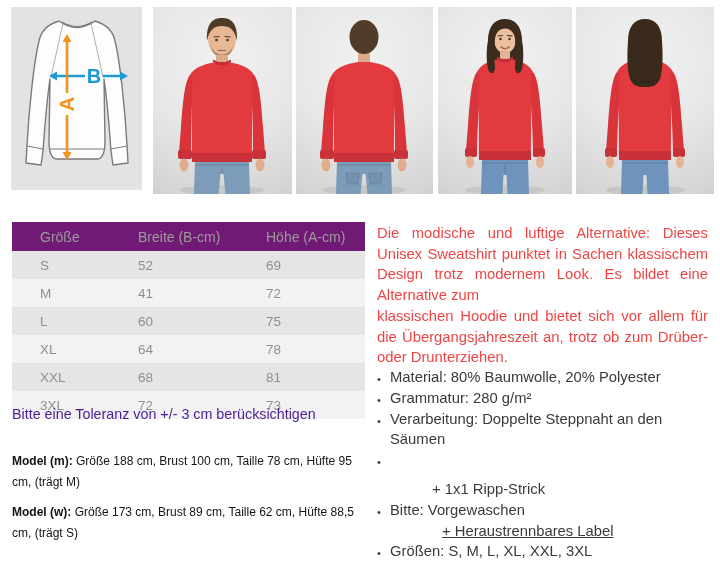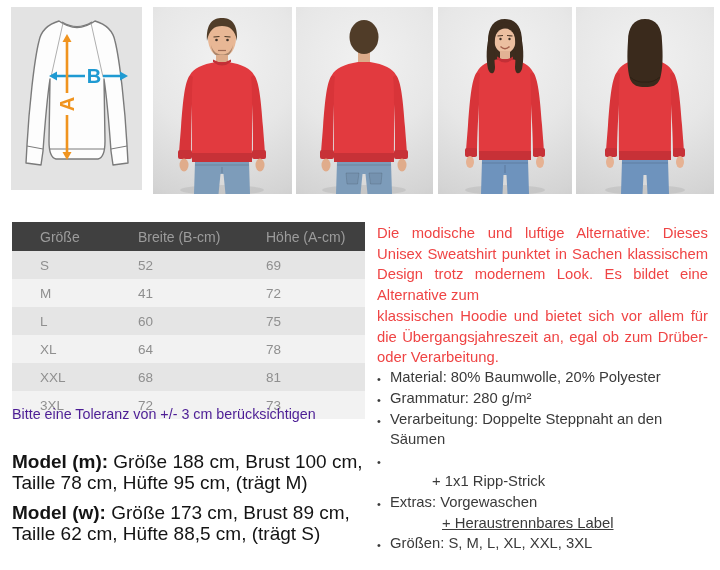--- a/index.html
+++ b/index.html
@@ -20,45 +20,45 @@
   #photo-woman-front{left:438px;width:134px;}
   #photo-woman-back{left:576px;width:138px;}
   .panel svg{display:block;width:100%;height:100%;}
 
   table.size-table{
     position:absolute;left:12px;top:222px;
     border-collapse:collapse;table-layout:fixed;width:353px;
   }
   table.size-table th{
     height:27px;font-weight:normal;text-align:left;vertical-align:middle;
-    font-size:14px;color:#9c9c9c;background:#404040;
+    font-size:14px;color:#9c9c9c;background:#701a75;
   }
   table.size-table td{
     height:26px;vertical-align:middle;font-size:13.5px;color:#8f8f8f;
   }
   table.size-table .c1{padding-left:28px;}
   table.size-table tr.shade{background:#e5e5e5;}
   table.size-table tr.light{background:#f2f2f2;}
 
   .note{position:absolute;left:12px;top:406px;font-size:14.3px;color:#4c1d95;}
 
-  .model{position:absolute;left:12px;width:358px;font-size:19px;line-height:21px;color:#141414;}
+  .model{position:absolute;left:12px;width:358px;font-size:12px;line-height:21px;color:#141414;}
   .model .mlabel{font-weight:bold;}
   #model-m{top:451px;}
   #model-w{top:502px;}
 
   .desc{position:absolute;left:377px;top:223px;width:331px;
         font-size:14.8px;line-height:20.7px;color:#ef4444;text-align:justify;}
   .desc .part{display:block;}
 
   .features{position:absolute;left:377px;top:367px;width:338px;
             font-size:14.8px;line-height:20.8px;color:#3a3a3a;}
   .feat{display:flex;}
   .feat .bullet{flex:none;width:13px;font-size:11px;transform:translateY(1.5px);color:#3a3a3a;}
-  .feat.ind1{padding-left:42px;}
+  .feat.ind1{padding-left:42px;margin-top:8px;}
   .feat.ind2{padding-left:52px;text-decoration:underline;}
 </style>
 </head>
 <body>
 
 <div class="panel" id="diagram-panel">
   <svg viewBox="0 0 131 183">
     <g>
       <path d="M48,14 C38,17 30,24 28,34 C23,54 18,102 16,138 L15,156 L30,158 L32,144
                C34,116 36,92 39,72 L38,134 C38,145 40,151 45,152 L87,152
@@ -224,21 +224,21 @@
 <div class="model" id="model-m">
   <span class="mlabel">Model (m):</span><span> Größe 188 cm, Brust 100 cm, Taille 78 cm, Hüfte 95 cm, (trägt M)</span>
 </div>
 
 <div class="model" id="model-w">
   <span class="mlabel">Model (w):</span><span> Größe 173 cm, Brust 89 cm, Taille 62 cm, Hüfte 88,5 cm, (trägt S)</span>
 </div>
 
 <div class="desc">
   <span class="part">Die modische und luftige Alternative: Dieses Unisex Sweatshirt punktet in Sachen klassischem Design trotz modernem Look. Es bildet eine Alternative zum</span>
-  <span class="part">klassischen Hoodie und bietet sich vor allem für die Übergangsjahreszeit an, egal ob zum Drüber- oder Verarbeitung.</span>
+  <span class="part">klassischen Hoodie und bietet sich vor allem für die Übergangsjahreszeit an, trotz ob zum Drüber- oder Drunterziehen.</span>
 </div>
 
 <div class="features">
   <div class="feat">
     <span class="bullet">•</span>
     <span>Material: 80% Baumwolle, 20% Polyester</span>
   </div>
   <div class="feat">
     <span class="bullet">•</span>
     <span>Grammatur: 280 g/m²</span>
@@ -249,21 +249,21 @@
   </div>
   <div class="feat">
     <span class="bullet">•</span>
   </div>
   <div class="feat ind1">
     <span class="bullet"></span>
     <span>+ 1x1 Ripp-Strick</span>
   </div>
   <div class="feat">
     <span class="bullet">•</span>
-    <span>Extras: Vorgewaschen</span>
+    <span>Bitte: Vorgewaschen</span>
   </div>
   <div class="feat ind2">
     <span class="bullet"></span>
     <span>+ Heraustrennbares Label</span>
   </div>
   <div class="feat">
     <span class="bullet">•</span>
     <span>Größen: S, M, L, XL, XXL, 3XL</span>
   </div>
 </div>

